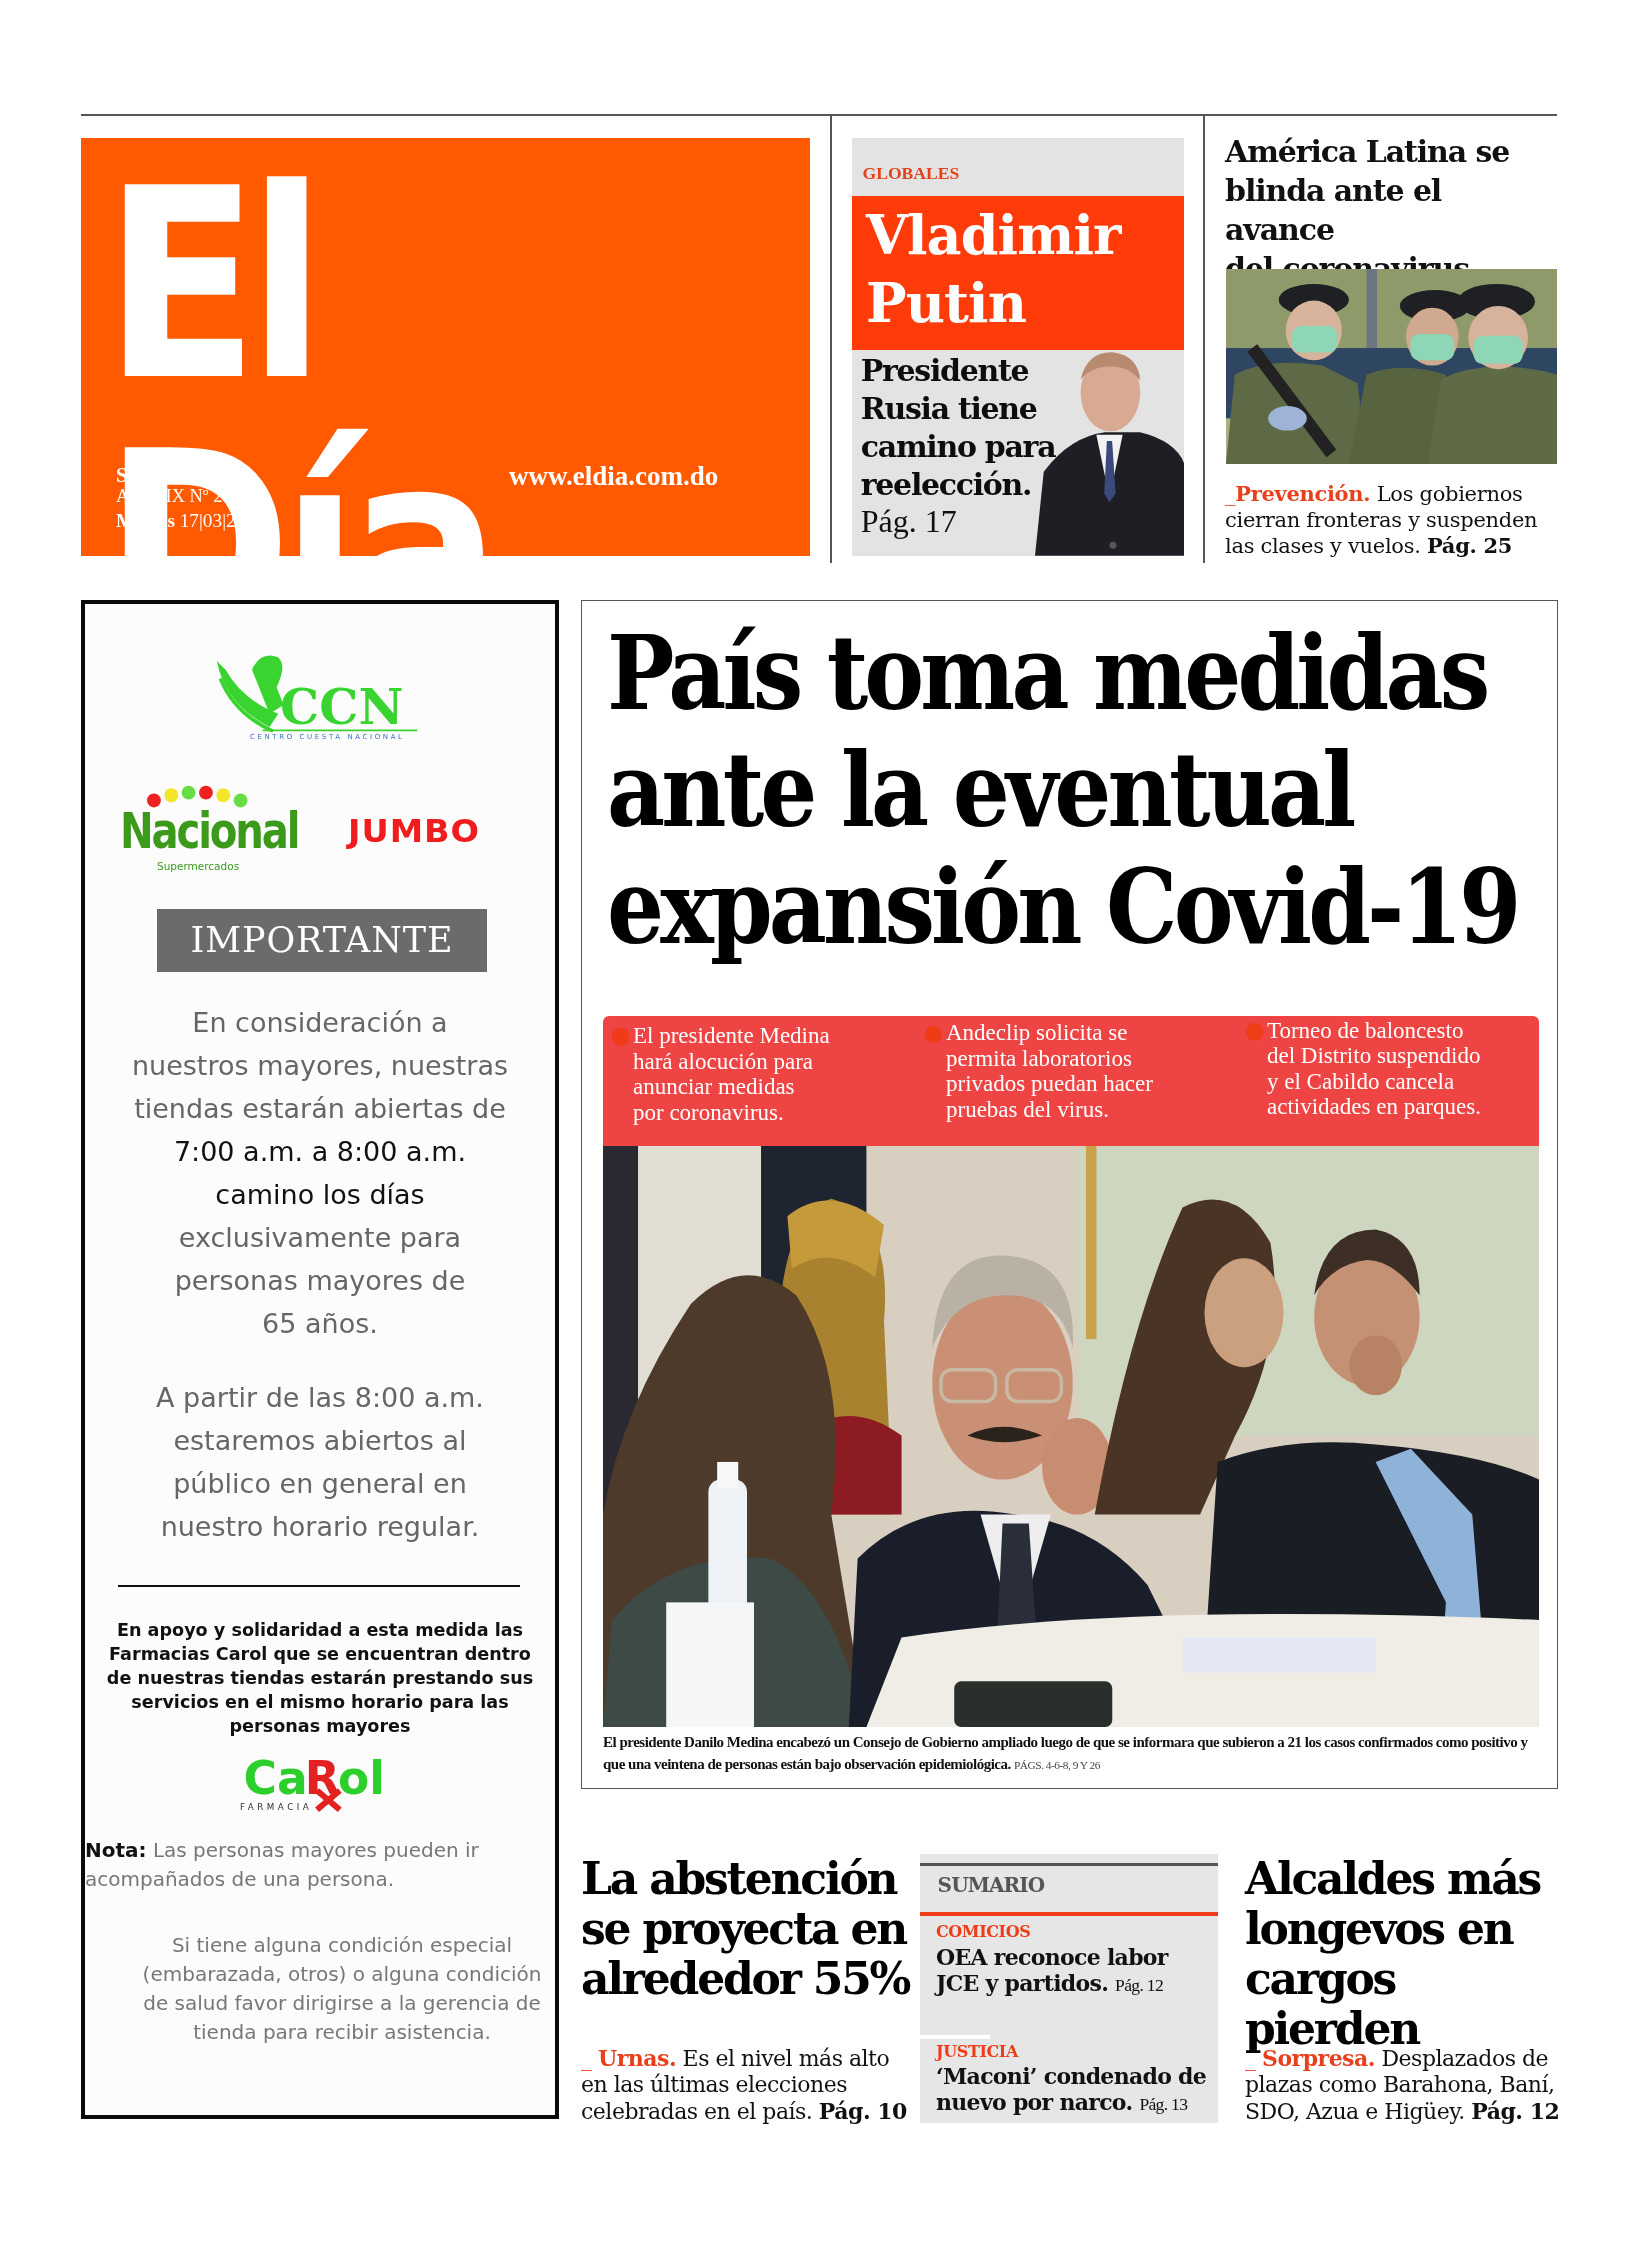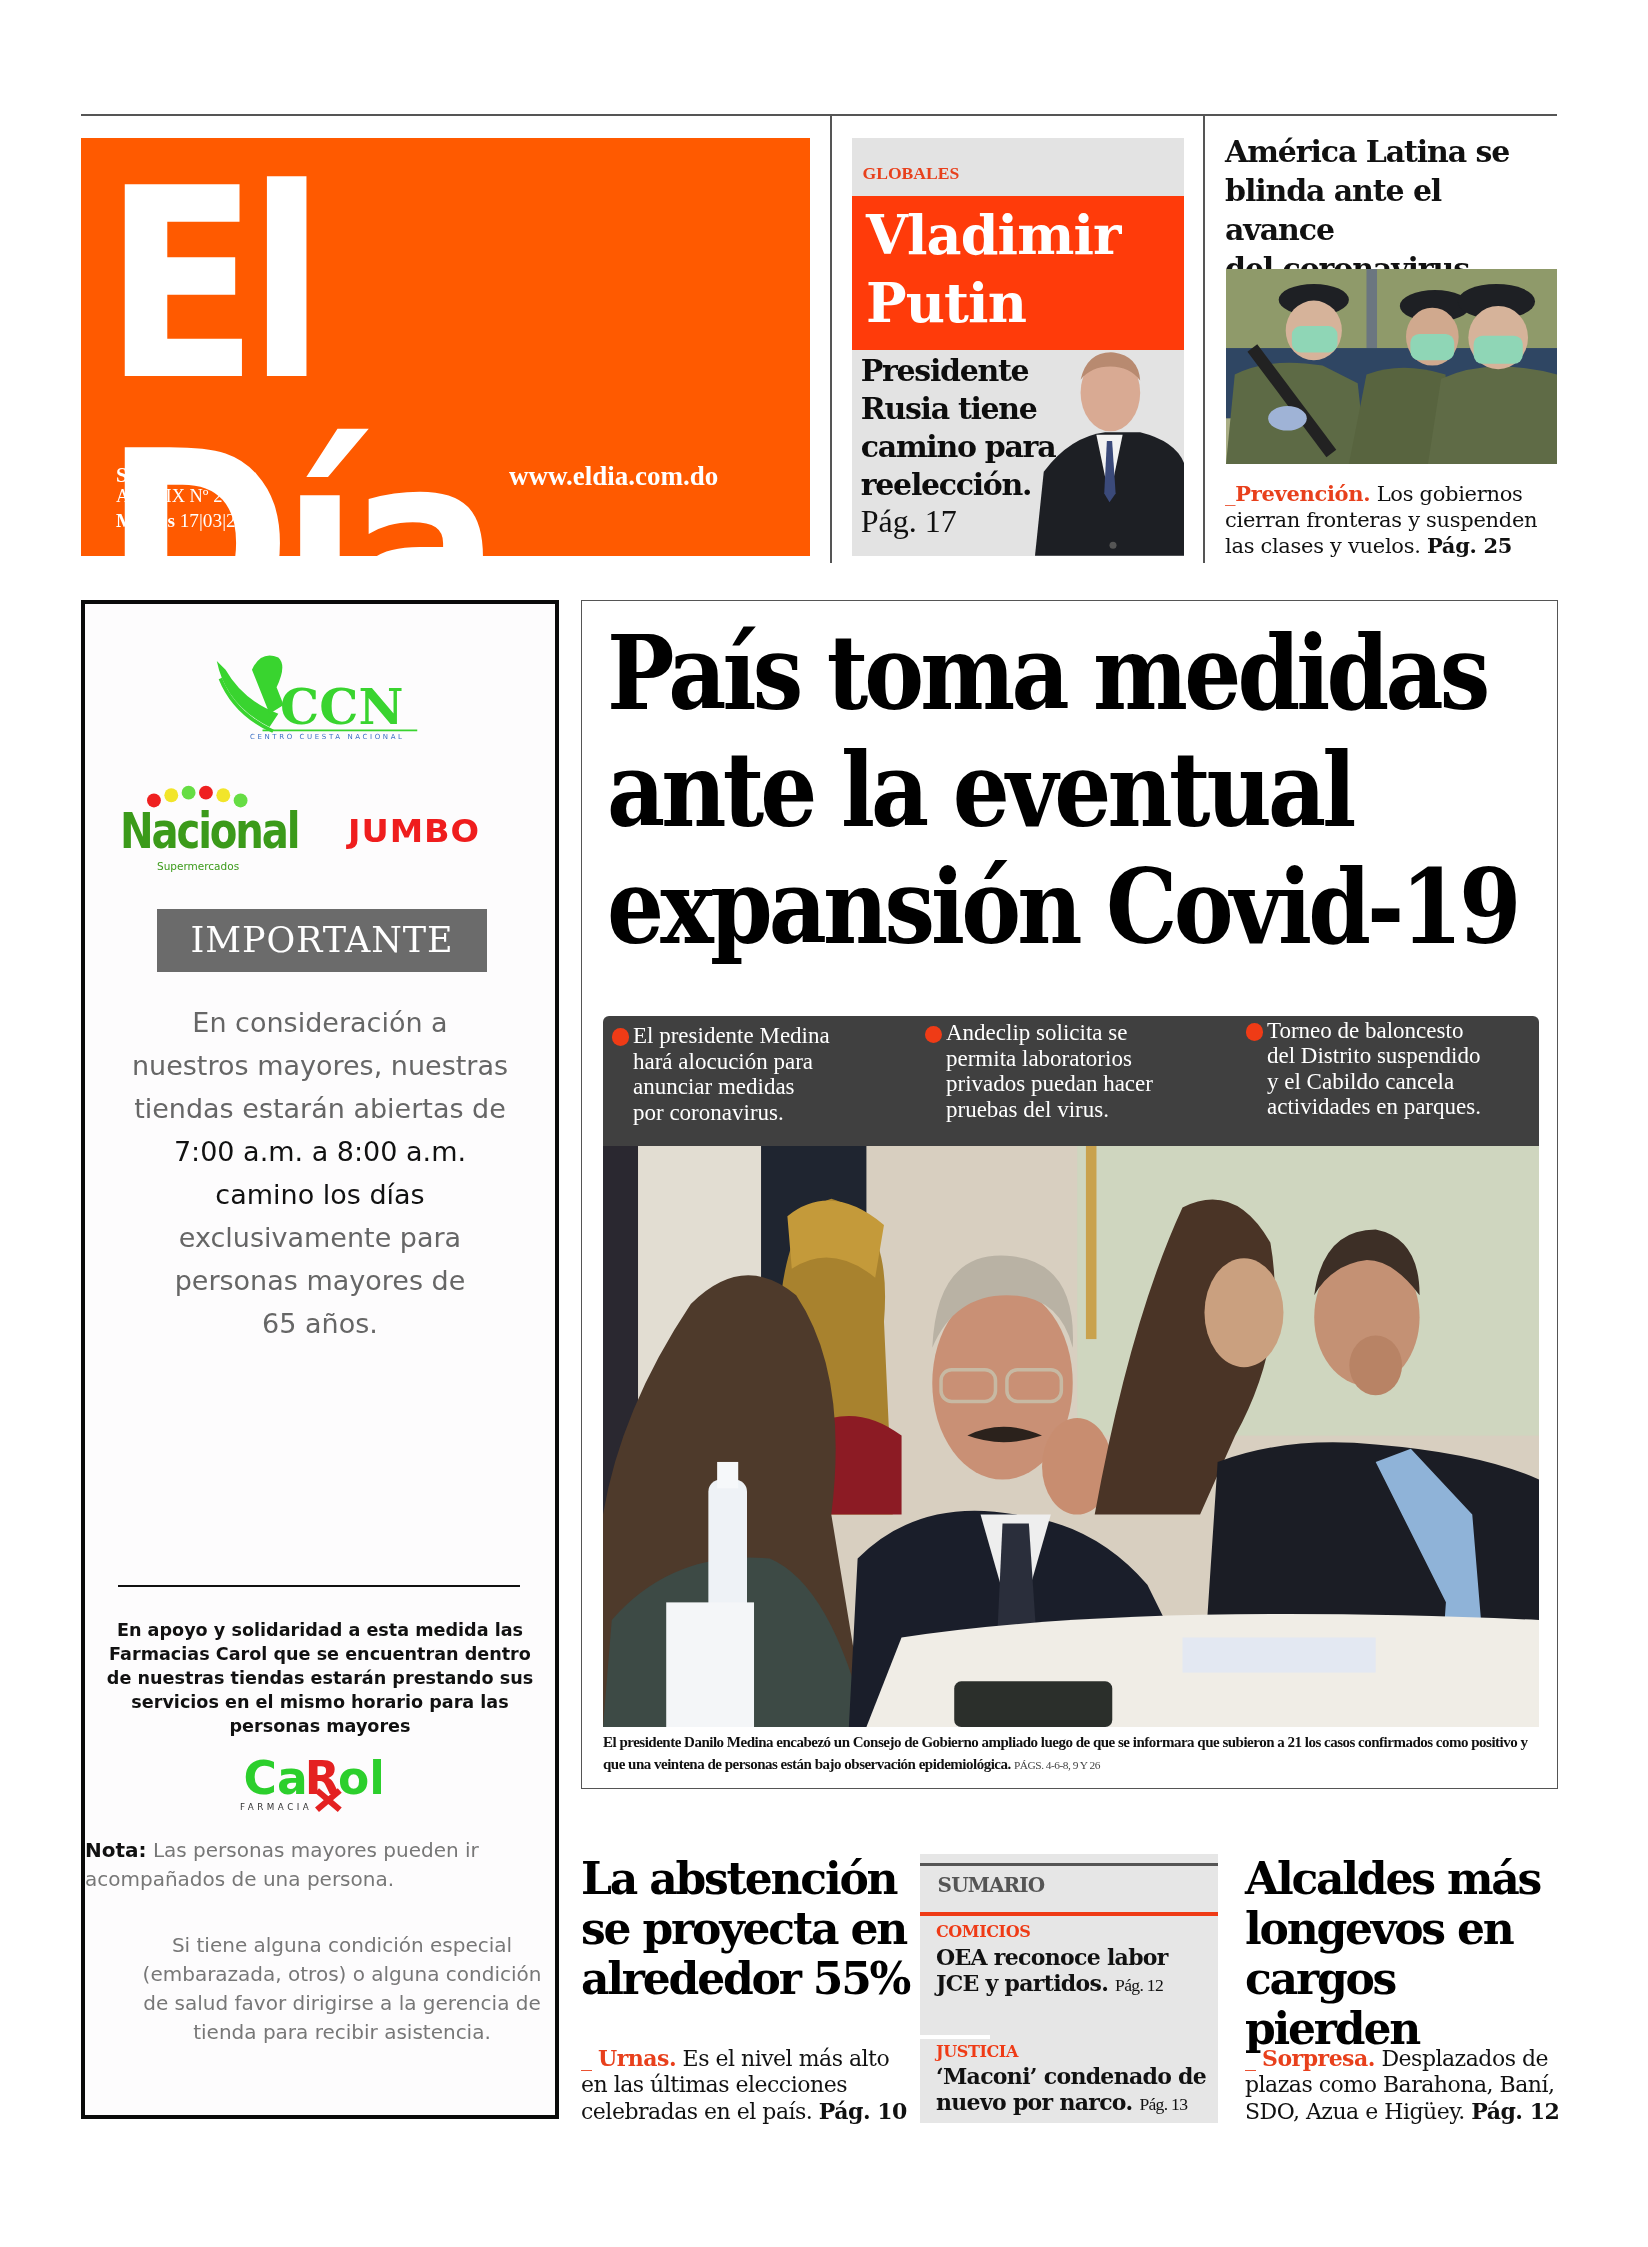--- a/index.html
+++ b/index.html
@@ -54,21 +54,21 @@
   .ad-rule { position: absolute; left: 33px; top: 981px; width: 402px; height: 1.8px; background: #111; }
   .ad-support { position: absolute; left: 0; top: 1014px; width: 100%; text-align: center; font-family: "DejaVu Sans", sans-serif; font-weight: bold; font-size: 17.6px; line-height: 24px; color: #111; }
   .carol { position: absolute; left: 151px; top: 1148px; width: 176px; height: 70px; }
   .ad-note { position: absolute; left: 0; top: 1232px; width: 100%; font-family: "DejaVu Sans", sans-serif; font-size: 20px; line-height: 29px; color: #777; }
   .ad-note b { color: #111; }
   .ad-cond { position: absolute; left: 0; top: 1327px; width: 100%; text-align: center; font-family: "DejaVu Sans", sans-serif; font-size: 20px; line-height: 29px; color: #777; }
 
   
   .main-box { left: 581px; top: 600px; width: 977px; height: 1189px; border: 1.8px solid #555; background: #fff; }
   .headline { position: absolute; left: 24.6px; top: 14px; font-family: "DejaVu Serif", serif; font-weight: bold; font-size: 102px; line-height: 117px; letter-spacing: -4.4px; color: #000; transform: scaleX(0.88); transform-origin: left top; white-space: nowrap; }
-  .bullets { position: absolute; left: 21px; top: 415px; width: 936px; height: 143px; background: #404040; display: flex; border-radius: 6px; }
+  .bullets { position: absolute; left: 21px; top: 415px; width: 936px; height: 143px; background: #ef4444; display: flex; border-radius: 6px; }
   .bullet { position: relative; flex: 0 0 auto; padding: 7px 0 0 30px; font-family: "Liberation Serif", serif; font-size: 23px; line-height: 25.5px; color: #fff; }
   .bullet .dot { position: absolute; left: 8.8px; top: 12.3px; width: 17.6px; height: 17.6px; border-radius: 50%; background: #ef3b16; }
   .b1 { width: 313px; } .b2 { width: 321px; } .b3 { width: 301px; }
   .main-photo { position: absolute; left: 21px; top: 545px; width: 936px; height: 581px; overflow: hidden; }
   .caption { position: absolute; left: 21px; top: 1130px; width: 939px; font-family: "Liberation Serif", serif; font-weight: bold; font-size: 15px; line-height: 22px; color: #111; letter-spacing: -0.5px; }
   .caption .pags { font-weight: normal; font-size: 11.4px; color: #444; }
 
   
   .bot-title { font-family: "DejaVu Serif", serif; font-weight: bold; font-size: 44px; line-height: 50px; letter-spacing: -2.2px; color: #000; }
   .bot-text { font-family: "DejaVu Serif", serif; font-size: 22px; line-height: 26px; letter-spacing: -0.5px; color: #111; }
@@ -182,20 +182,26 @@
 
     <div class="ad-body" style="top:397px;">
       <div>En consideración a</div>
       <div>nuestros mayores, nuestras</div>
       <div>tiendas estarán abiertas de</div>
       <div class="dark">7:00 a.m. a 8:00 a.m.</div>
       <div class="dark">camino los días</div>
       <div>exclusivamente para</div>
       <div>personas mayores de</div>
       <div>65 años.</div>
+    </div>
+    <div class="ad-body" style="top:772px;">
+      <div>A partir de las 8:00 a.m.</div>
+      <div>estaremos abiertos al</div>
+      <div>público en general en</div>
+      <div>nuestro horario regular.</div>
     </div>
 
     <div class="ad-rule"></div>
 
     <div class="ad-support">
       <div>En apoyo y solidaridad a esta medida las</div>
       <div>Farmacias Carol que se encuentran dentro</div>
       <div>de nuestras tiendas estarán prestando sus</div>
       <div>servicios en el mismo horario para las</div>
       <div>personas mayores</div>

